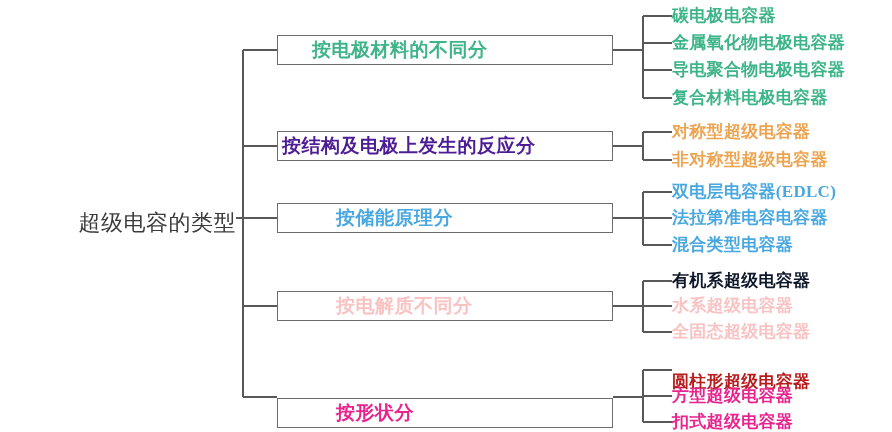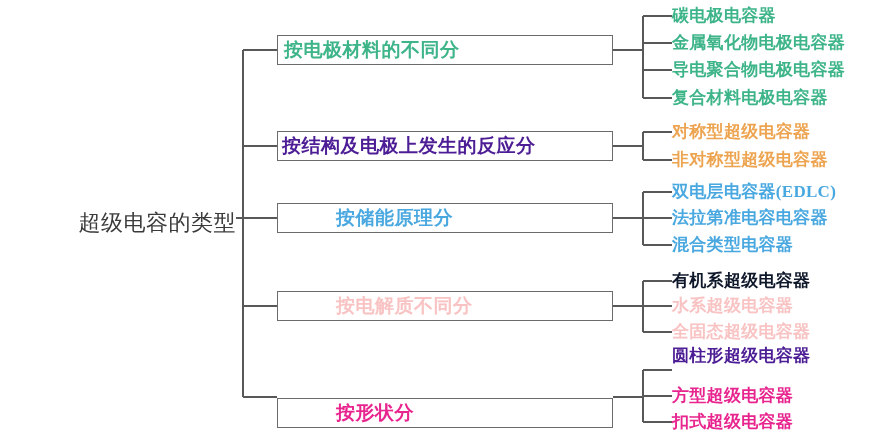--- a/index.html
+++ b/index.html
@@ -60,21 +60,21 @@
     align-items: center;
     overflow: hidden;
   }
   .branch-text {
     font-size: 19px;
     line-height: 20px;
     white-space: nowrap;
     letter-spacing: 0.5px;
     font-weight: 600;
   }
-  .branch-box.pad-0 .branch-text { padding-left: 6px; }
+  .branch-box.pad-0 .branch-text { padding-left: 6px; margin-left: 28px; }
   .branch-box.pad-1 .branch-text { padding-left: 4px; }
   .branch-box.pad-2 .branch-text { padding-left: 58px; }
   .branch-box.pad-3 .branch-text { padding-left: 58px; }
   .branch-box.pad-4 .branch-text { padding-left: 58px; }
 
   
   .leaf {
     position: absolute;
     left: 672px;
     font-size: 17px;
@@ -160,17 +160,17 @@
   <div class="branch-box pad-3" style="top:291px;">
     <span class="branch-text" style="color:#f9c3c3;">按电解质不同分</span>
   </div>
   <div class="leaf" style="top:272px; color:#0f172a;">有机系超级电容器</div>
   <div class="leaf" style="top:297px; color:#f9c3c3;">水系超级电容器</div>
   <div class="leaf" style="top:323px; color:#f9c3c3;">全固态超级电容器</div>
 
   <div class="branch-box pad-4" style="top:398px;">
     <span class="branch-text" style="color:#e8258f;">按形状分</span>
   </div>
-  <div class="leaf" style="top:347px; color:#4c1d95;">圆柱形超级电容器</div>
+  <div class="leaf" style="top:373px; color:#b91c1c;">圆柱形超级电容器</div>
   <div class="leaf" style="top:387px; color:#e8258f;">方型超级电容器</div>
   <div class="leaf" style="top:413px; color:#e8258f;">扣式超级电容器</div>
 
 </div>
 
 </body></html>

